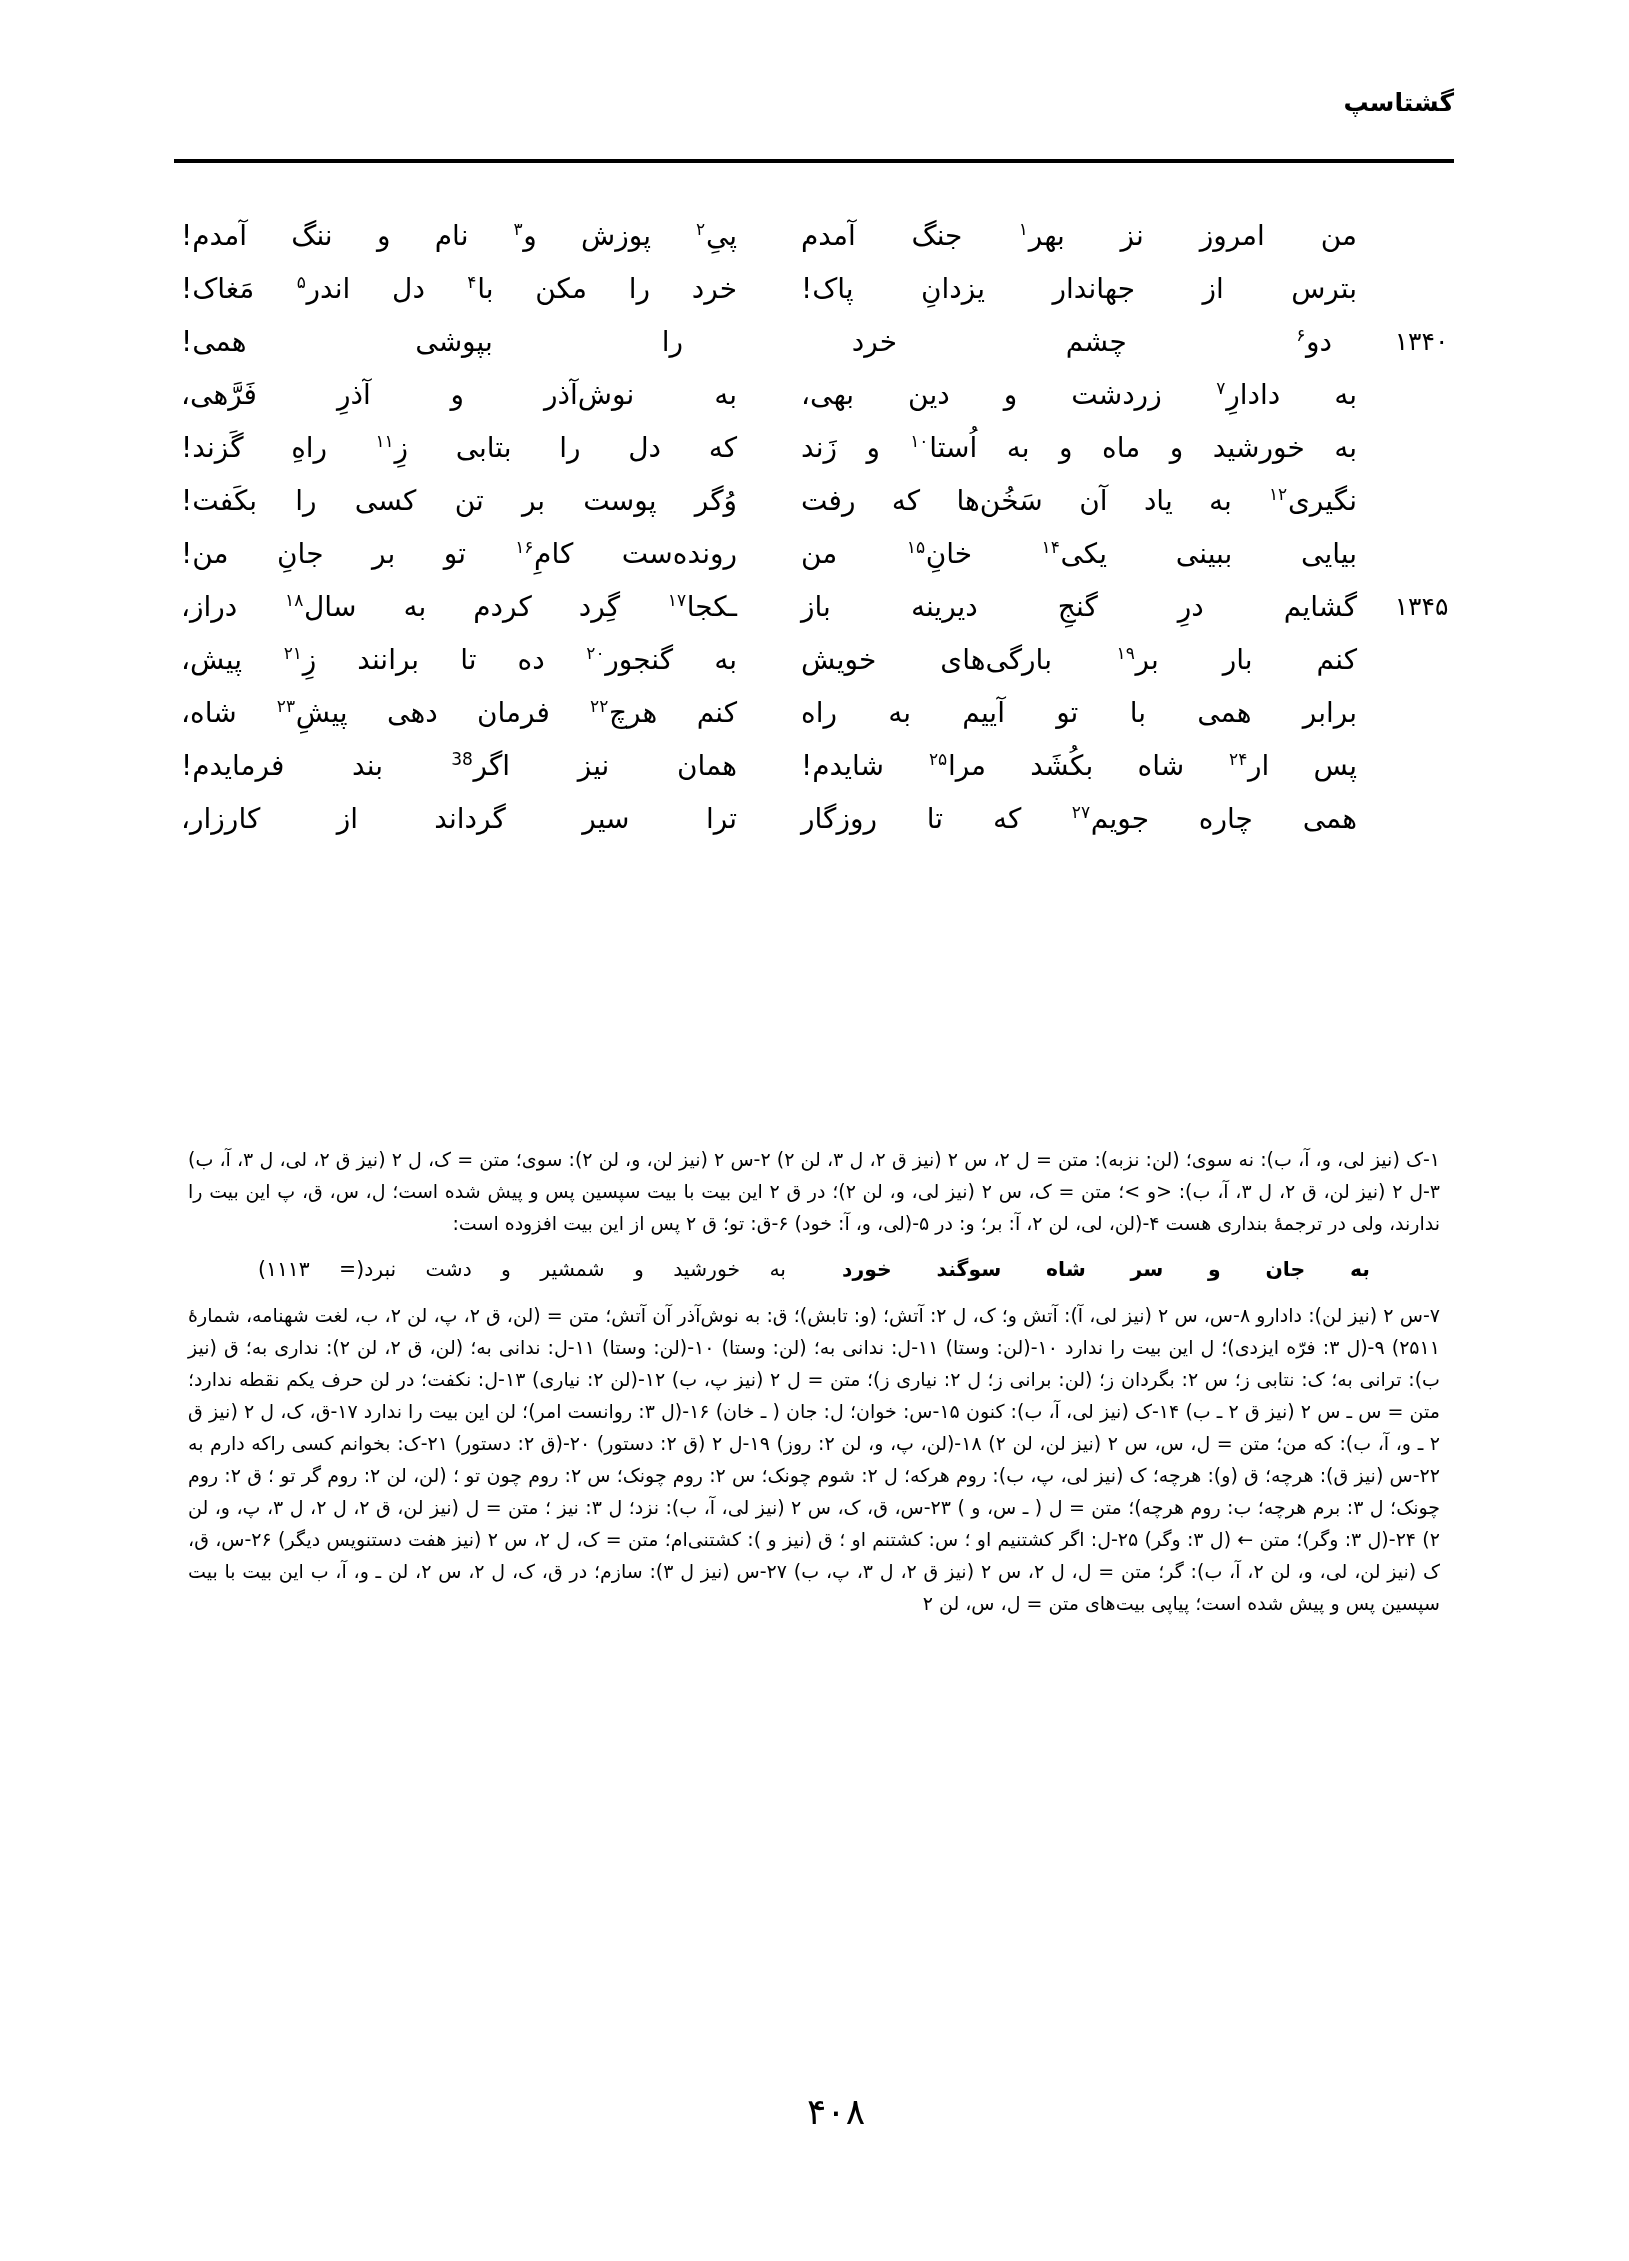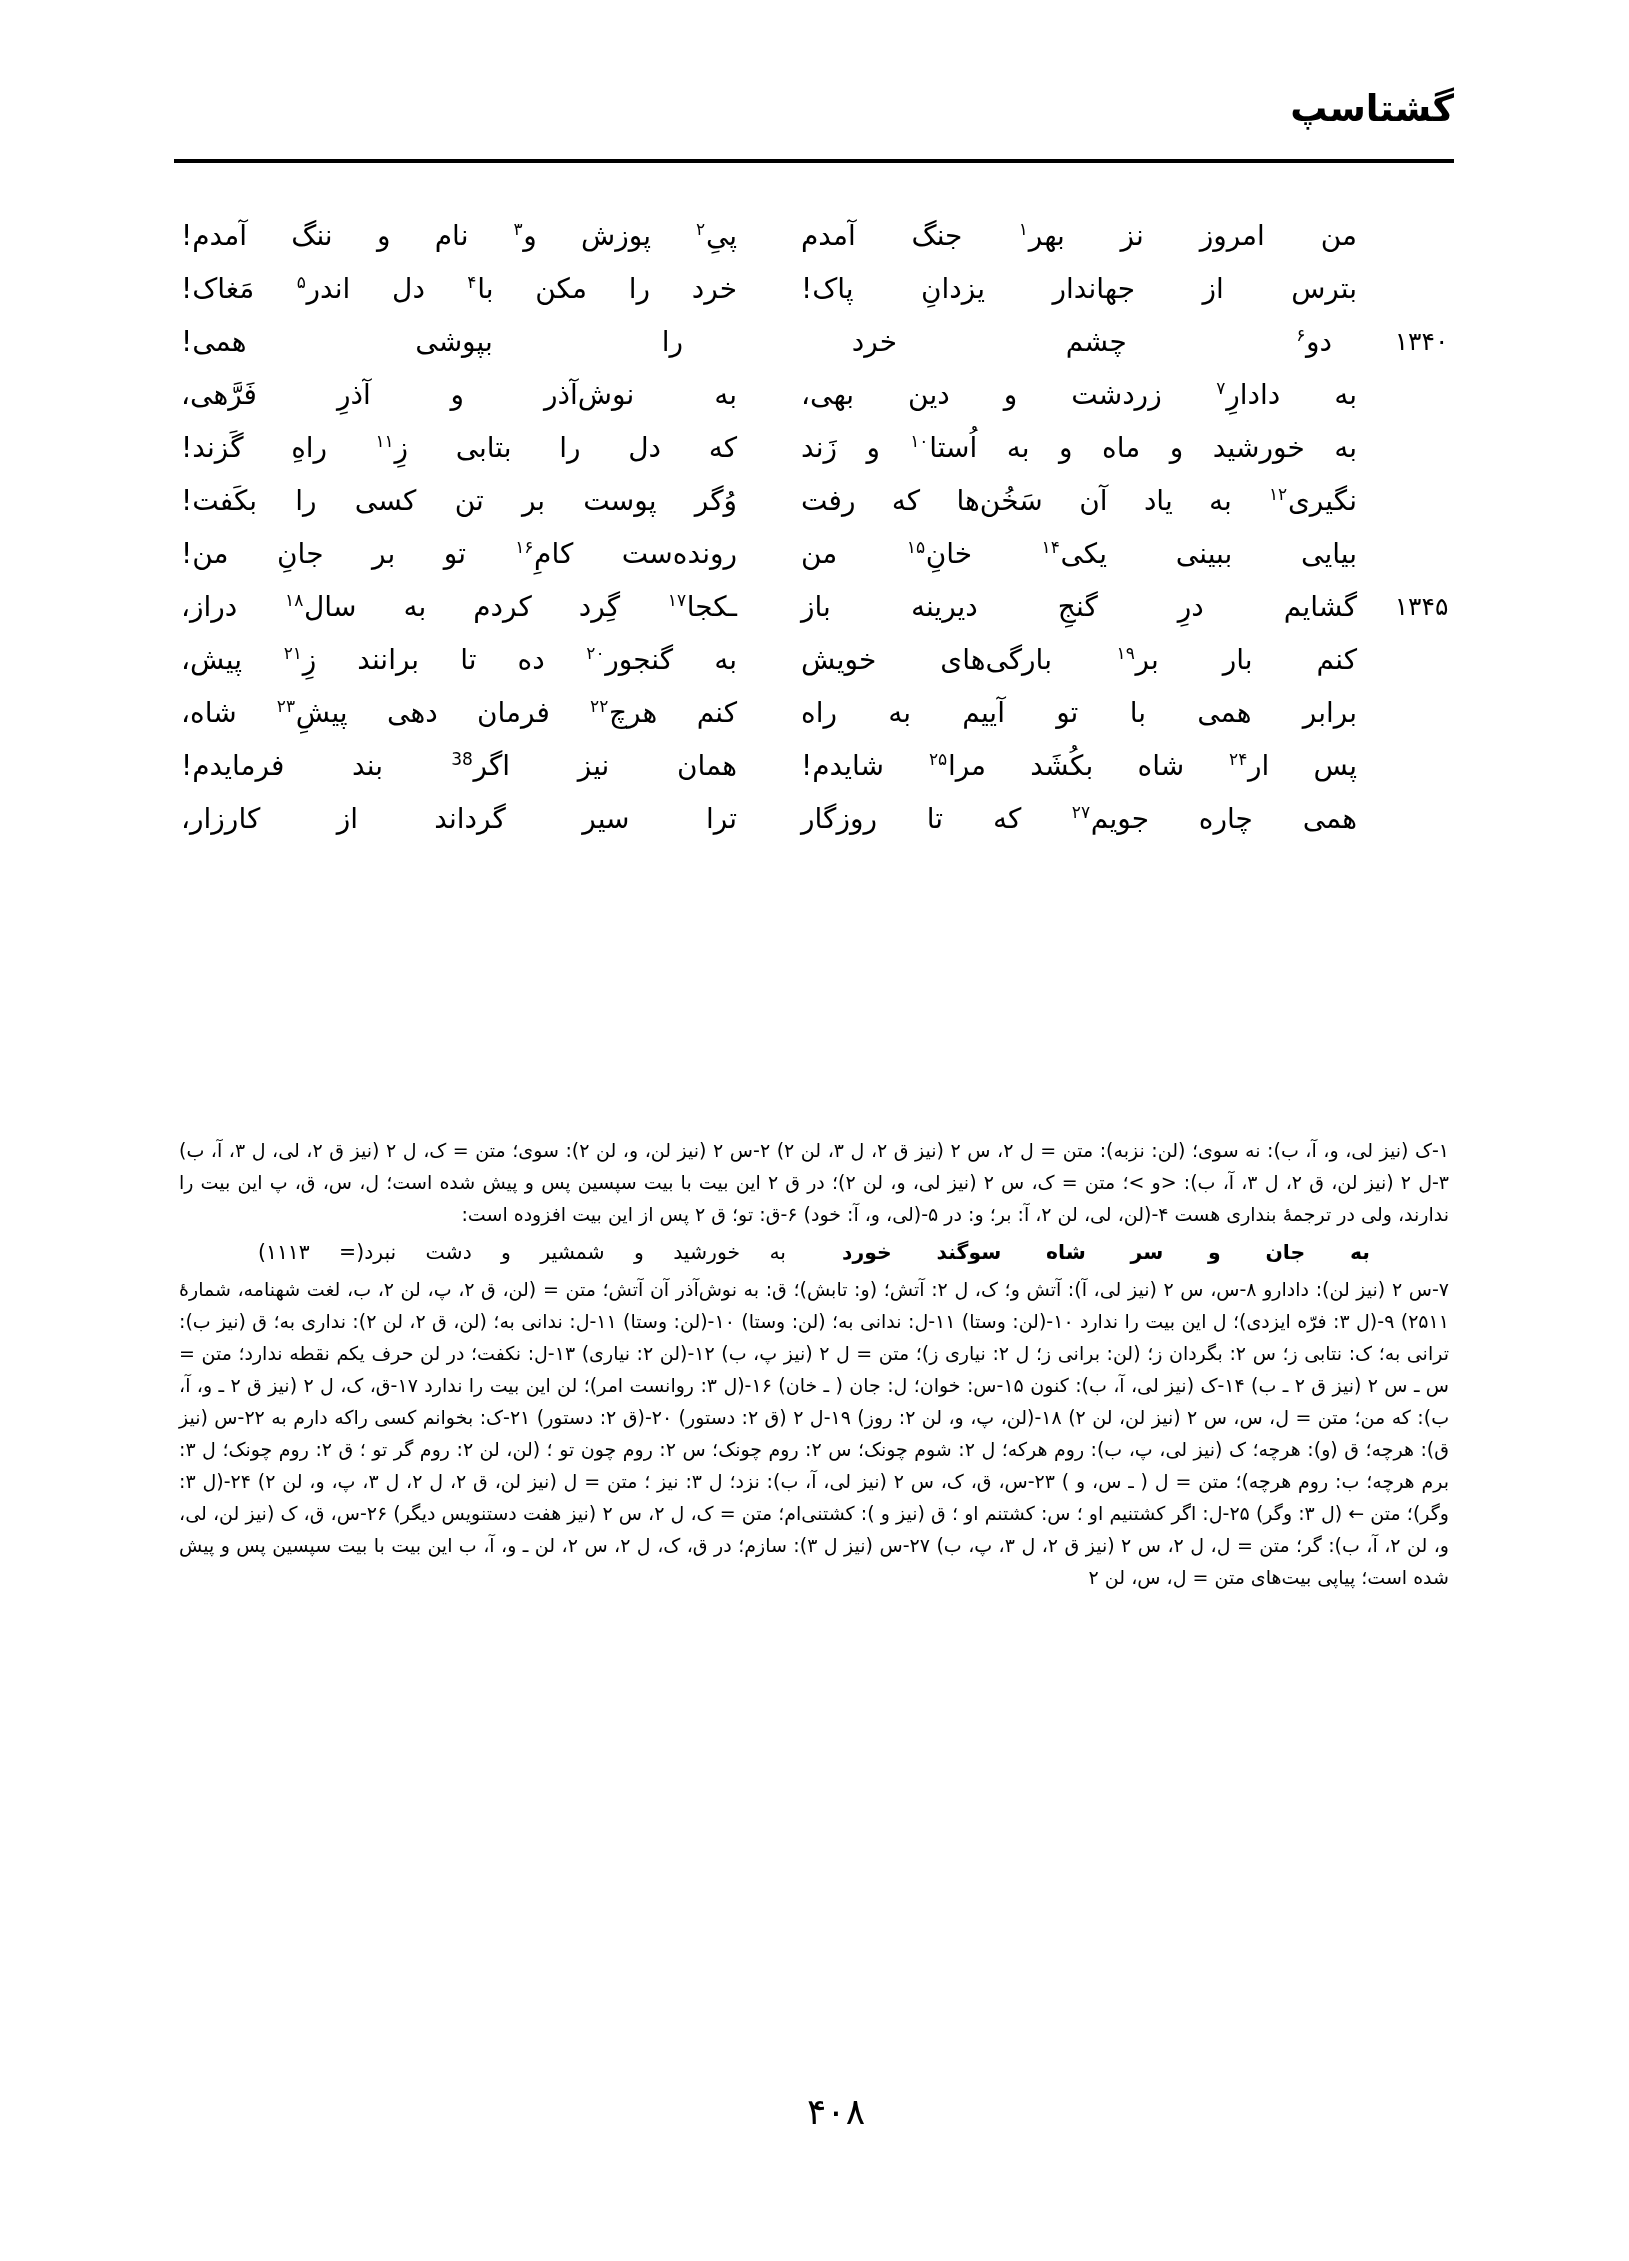--- a/index.html
+++ b/index.html
@@ -21,21 +21,21 @@
   
   .runhead{
     position:absolute;
     top:90px;
     right:176px;
     left:176px;
     direction:rtl;
     text-align:right;
   }
   .runhead .title{
-    font-size:37px;
+    font-size:25px;
     font-weight:bold;
     line-height:1;
     letter-spacing:0;
     display:inline-block;
     padding-left:9.8px;
   }
   .rule{
     position:absolute;
     top:159px;
     right:176px;
@@ -101,21 +101,21 @@
   .apparatus{
     position:absolute;
     top:1129px;
     right:176px;
     width:1280px;
     direction:rtl;
     text-align:justify;
     font-size:19px;
     line-height:32px;
   }
-  .apparatus p{margin:5px;padding:0;text-align:justify;}
+  .apparatus p{margin:14px;padding:0;text-align:justify;}
   .apparatus p.last{text-align:justify;text-align-last:right;}
   .app-note{margin:0;}
   .inset-verse{
     display:flex;
     flex-direction:row;
     direction:rtl;
     margin:5.6px 0 4.2px 0;
     padding:0 84px 0 84px;
     font-size:20.4px;
     line-height:32px;

